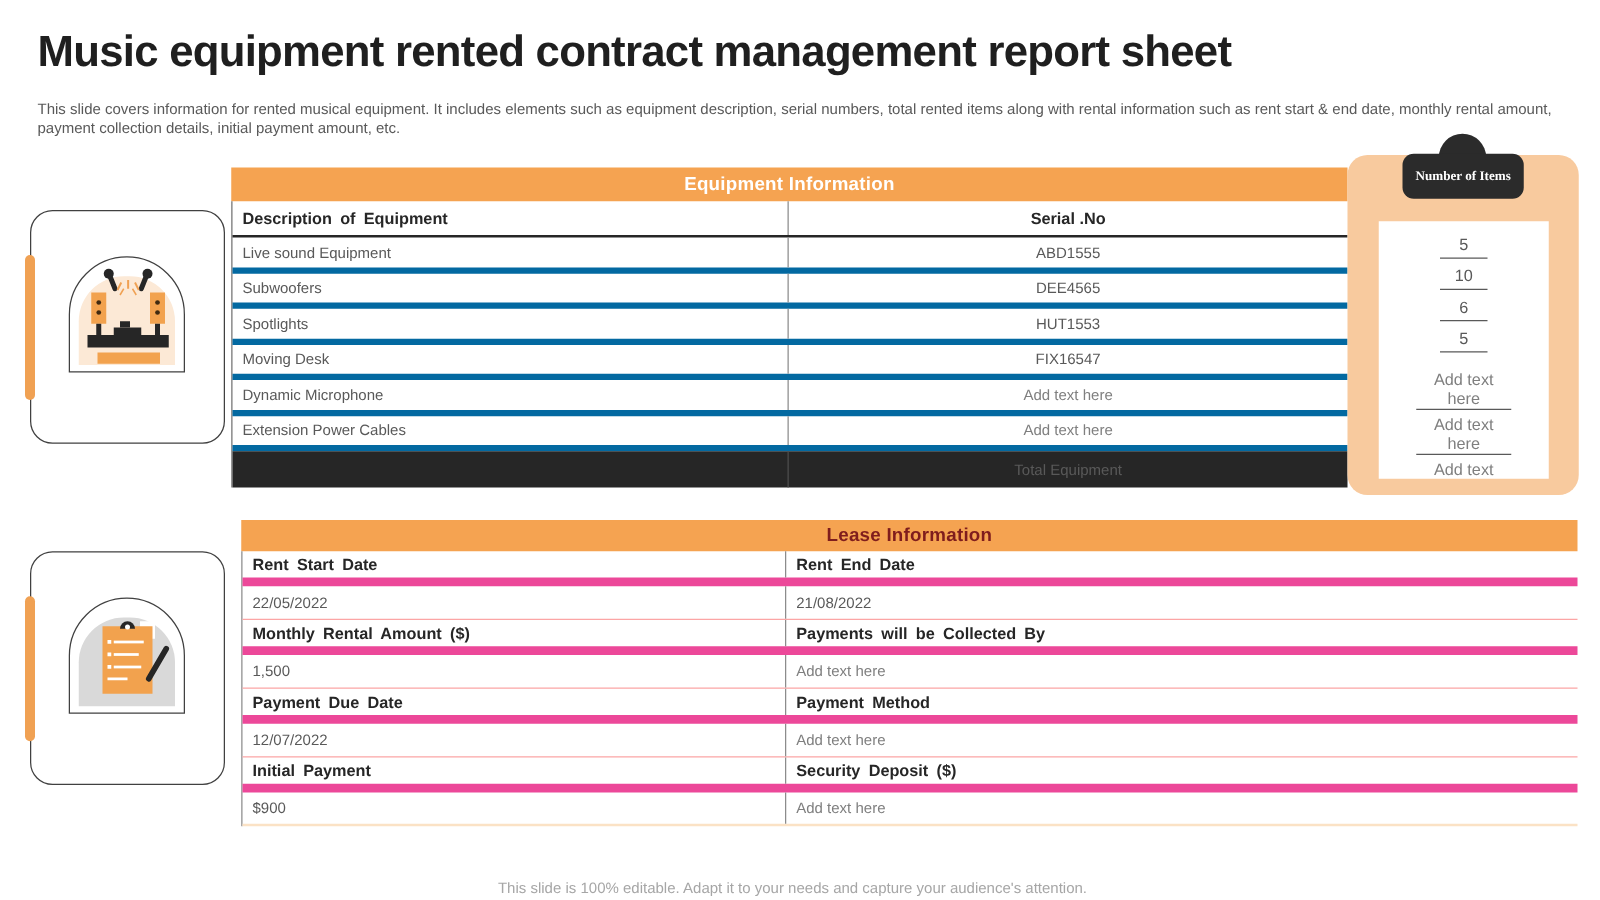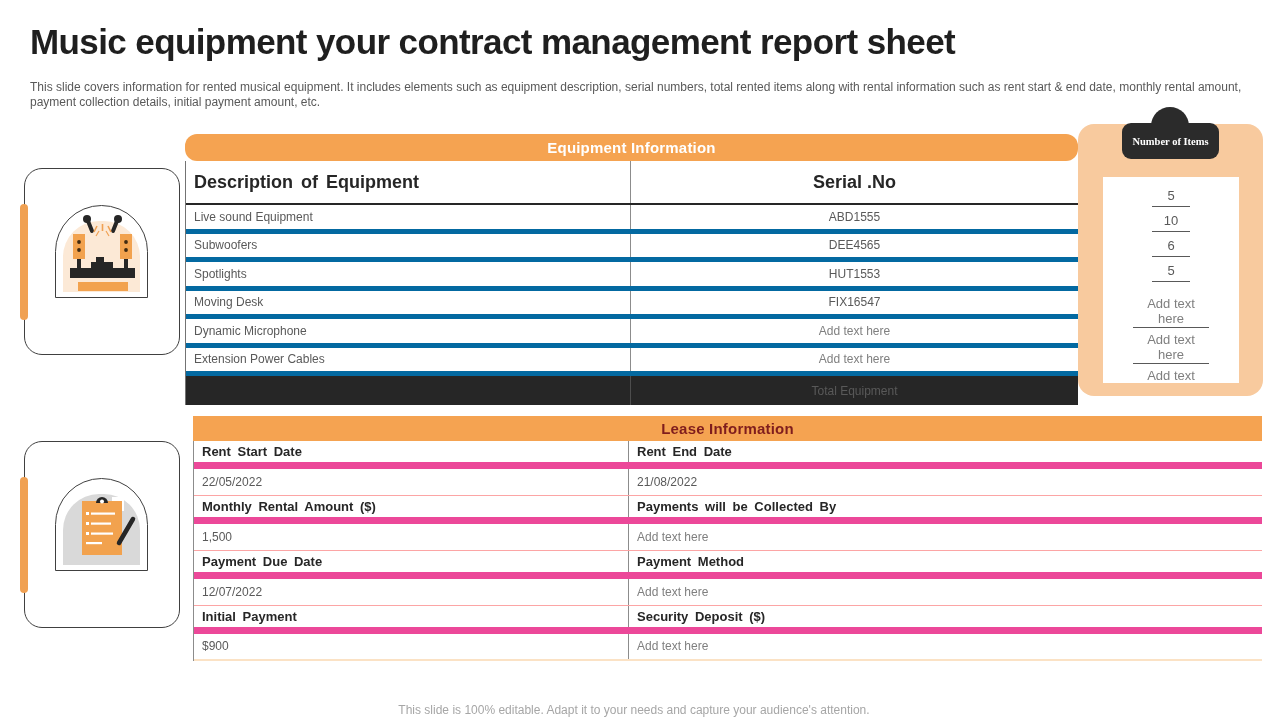--- a/index.html
+++ b/index.html
@@ -43,28 +43,28 @@
     border-radius:36px 36px 0 0;
   }
   .arch-fill.peach { background:#FCE9D6; }
   .arch-fill.gray  { background:#D9D9D9; }
   .arch-svg { position:absolute; left:0; top:0; }
 
   
   .eq-header-bar {
     position:absolute; left:185px; top:134px; width:893px; height:27px;
     background:#F5A351; color:#fff; font-size:15px; font-weight:bold;
-    text-align:center; line-height:27px; letter-spacing:0.2px;border-radius:12px;
+    text-align:center; line-height:27px; letter-spacing:0.2px;
   }
   .eq-table {
     position:absolute; left:185px; top:161px; width:893px;
     border-left:1px solid #737373; font-size:12px; color:#595959;
   }
   .eq-row { display:flex; height:28.5px; border-bottom:5px solid #0369a1; align-items:center; }
-  .eq-row.colhead { height:44px; border-bottom:2px solid #262626; font-size:18px; font-weight:bold; color:#262626; }
+  .eq-row.colhead { height:29px; border-bottom:2px solid #262626; font-size:13px; font-weight:bold; color:#262626; }
   .eq-row.colhead .cell-desc { word-spacing:3px; }
   .cell-desc { width:445px; padding-left:8px; border-right:1px solid #8c8c8c; align-self:stretch; display:flex; align-items:center; }
   .cell-serial { flex:1; text-align:center; }
   .eq-row.total { height:29px; background:#262626; border-bottom:none; }
   .eq-row.total .cell-desc { border-right:1px solid #4d4d4d; }
   .eq-row.total .cell-serial { color:#595959; font-size:12px; }
   .placeholder { color:#7f7f7f; }
 
   
   .num-panel {
@@ -115,21 +115,21 @@
 
   
   .slide-footer {
     position:absolute; left:0; right:12px; top:703px;
     text-align:center; font-size:12px; color:#a6a6a6;
   }
 </style>
 </head>
 <body>
 
-<div class="slide-title">Music equipment your contract management report sheet</div>
+<div class="slide-title">Music equipment rented contract management report sheet</div>
 <div class="slide-subtitle">This slide covers information for rented musical equipment. It includes elements such as equipment description, serial numbers, total rented items along with rental information such as rent start &amp; end date, monthly rental amount, payment collection details, initial payment amount, etc.</div>
 
 <div class="eq-header-bar">Equipment Information</div>
 
 <div class="icon-card card1">
   <div class="side-bar"></div>
   <div class="arch-outline">
     <div class="arch-fill peach"></div>
     <svg class="arch-svg" width="93" height="92" viewBox="0 0 93 92">
 

